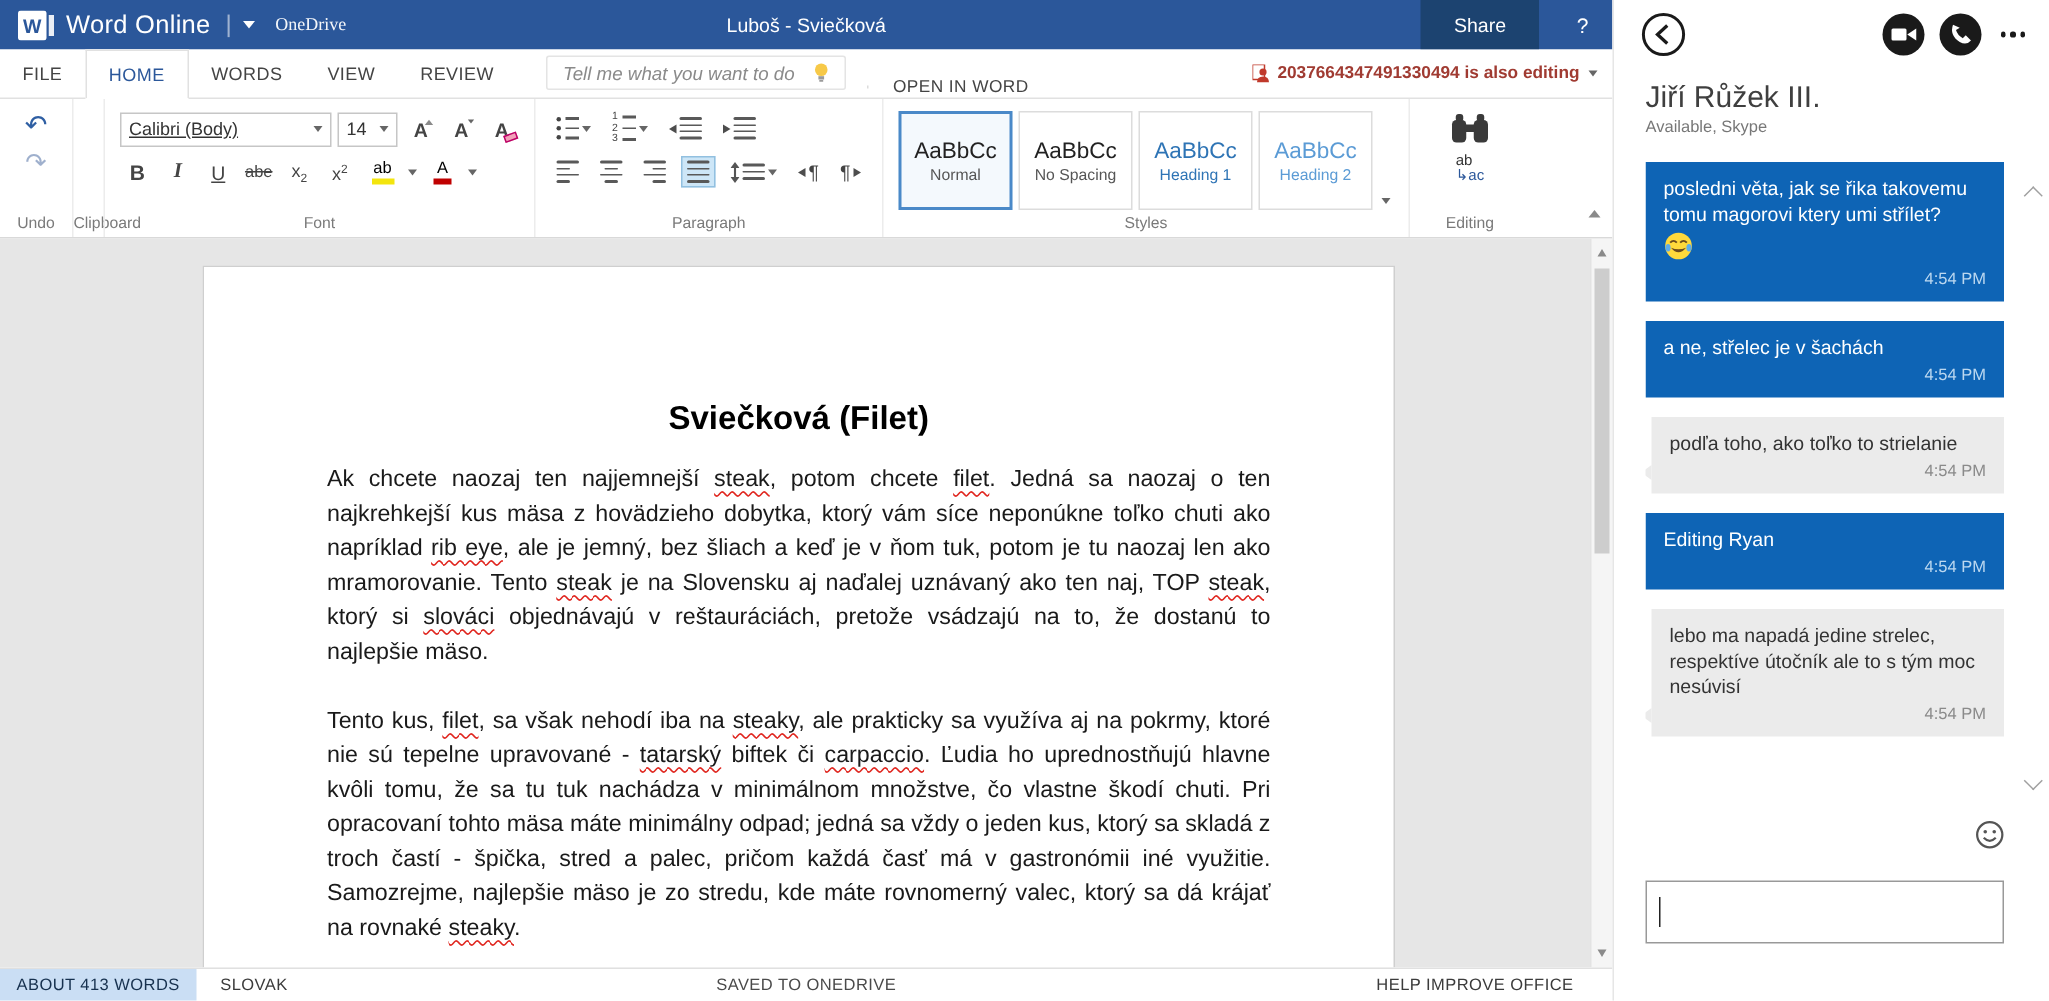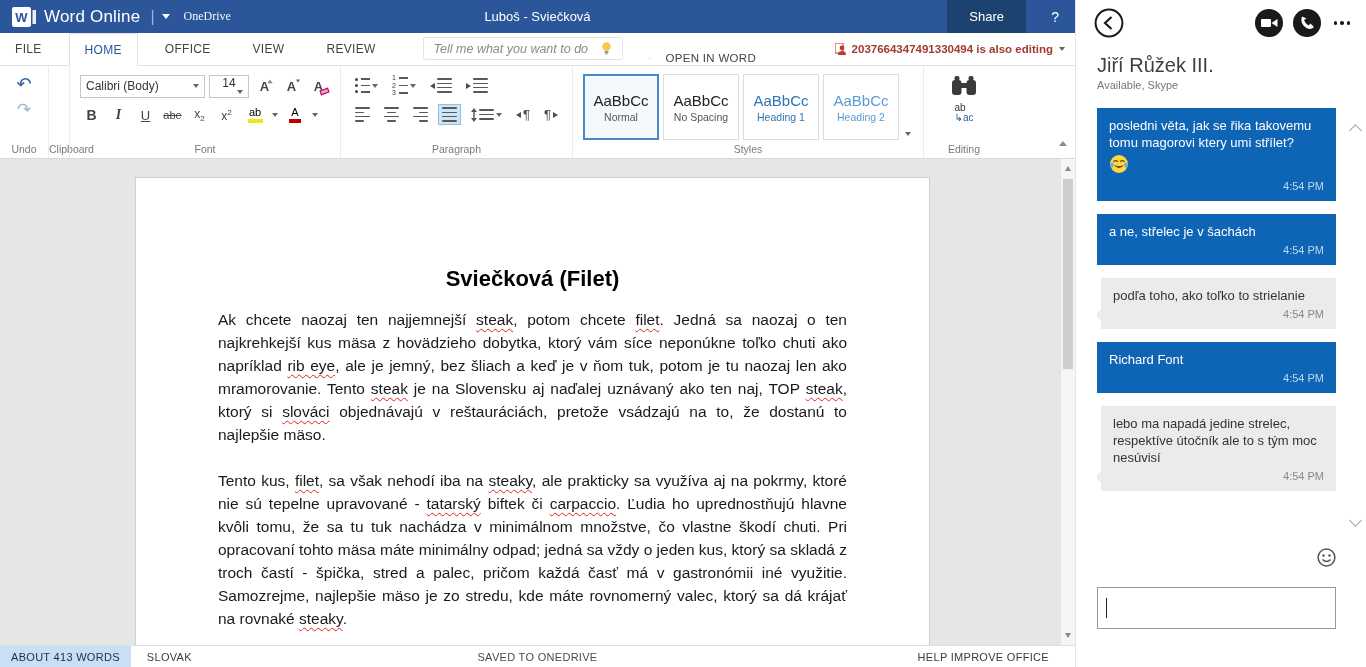--- a/index.html
+++ b/index.html
@@ -11,21 +11,21 @@
   .titlebar { height:33px; background:#2b579a; color:#fff; display:flex; align-items:center; position:relative; }
   .tb-logo { margin:0 8px 0 12px; display:flex; align-items:center; }
   .tb-app { font-size:17px; font-weight:400; letter-spacing:.2px; }
   .tb-sep { opacity:.55; margin:0 7px 0 10px; font-weight:300; }
   .tb-chev { width:0; height:0; border-left:4px solid transparent; border-right:4px solid transparent; border-top:5px solid #fff; margin-right:14px; }
   .tb-onedrive { font-size:12px; opacity:.95;font-family:Liberation Serif, serif; }
   .tb-center { position:absolute; left:0; right:0; text-align:center; font-size:13px; pointer-events:none; }
   .tb-share { position:absolute; right:49px; top:0; height:33px; padding:0 22px; background:#1c4370; display:flex; align-items:center; font-size:13px; cursor:pointer; }
   .tb-help { position:absolute; right:16px; top:0; height:33px; display:flex; align-items:center; font-size:14px; }
 
-  .tabrow { height:33px; background:#fff; border-bottom:1px solid #e1e1e1; display:flex; align-items:stretch; position:relative;gap:12px; }
+  .tabrow { height:33px; background:#fff; border-bottom:1px solid #e1e1e1; display:flex; align-items:stretch; position:relative; }
   .tab { display:flex; align-items:center; padding:0 15px; font-size:12px; color:#444; letter-spacing:.3px; cursor:pointer; }
   .tab.active { color:#2b579a; background:#fff; border:1px solid #e1e1e1; border-bottom:1px solid #fff; margin-bottom:-1px; }
   .tellme { display:flex; align-items:center; gap:8px; margin-left:20px; margin-top:4px; margin-bottom:5px; padding:0 10px; width:200px; border:1px solid #e4e4e4; border-radius:2px; color:#8a8a8a; font-style:italic; font-size:12.5px; cursor:text; }
   .tellme svg { margin-left:auto; flex:none; }
   .openword { display:flex; align-items:center; margin:24px 0 6px 14px; padding-left:16px; border-left:1px solid #dcdcdc; font-size:11.5px; color:#444; letter-spacing:.3px; cursor:pointer; }
   .coauthor { margin-left:auto; display:flex; align-items:center; gap:6px; padding-right:10px; font-size:11.5px; color:#a03b32; cursor:pointer; white-space:nowrap;font-weight:bold; }
   .cdown { width:0; height:0; border-left:3.5px solid transparent; border-right:3.5px solid transparent; border-top:4px solid #666; display:inline-block; }
   .cup { width:0; height:0; border-left:4px solid transparent; border-right:4px solid transparent; border-bottom:5px solid #8a8a8a; display:inline-block; }
 
   
@@ -45,22 +45,22 @@
   .ic-paste .board { position:absolute; inset:0; background:#cfa368; border:1px solid #8a6a3c; border-radius:2px; }
   .ic-paste .clip  { position:absolute; top:-2px; left:6px; width:10px; height:5px; background:#a9a9a9; border:1px solid #6e6e6e; border-radius:1px; }
   .ic-paste .sheet { position:absolute; top:6px; left:5px; width:15px; height:19px; background:#fff; border:1px solid #9a9a9a; }
   .cutcopy { display:flex; flex-direction:column; gap:8px; padding-top:4px; }
   .cutcopy .rbtn { width:22px; height:20px; }
 
   .font-grid { display:flex; flex-direction:column; gap:5px; }
   .frow { display:flex; align-items:center; gap:4px; height:24px; }
   .combo { border:1px solid #c6c6c6; background:#fff; height:23px; display:inline-flex; align-items:center; padding:0 5px; font-size:12px; color:#333; cursor:pointer; }
   .combo .cdown { margin-left:auto; }
-  .combo.name { width:125px; }
-  .combo.size { width:40px;flex-direction:column; }
+  .combo.name { width:141px;text-decoration:underline; }
+  .combo.size { width:40px; }
   .fbtn { width:23px; height:23px; font-size:13px; }
   .fbtn b { font-size:14px; }
   .fbtn .it { font-family:"Liberation Serif",serif; font-style:italic; font-weight:bold; font-size:14px; }
   .fbtn .un { text-decoration:underline; font-size:13px; }
   .strike { text-decoration:line-through; font-size:11px; }
   .subsup { font-size:12px; }
   .subsup sub,.subsup sup { font-size:8px; }
   .stackbtn { display:inline-flex; flex-direction:column; align-items:center; justify-content:center; width:26px; height:23px; cursor:pointer; line-height:1; }
   .stackbtn .lbl { font-size:11px; }
   .bar-y { width:15px; height:4px; background:#f3e50e; margin-top:1px; }
@@ -173,21 +173,21 @@
     <span class="tb-chev"></span>
     <span class="tb-onedrive">OneDrive</span>
     <span class="tb-center">Luboš - Sviečková</span>
     <span class="tb-share">Share</span>
     <span class="tb-help">?</span>
   </div>
 
   <div class="tabrow">
     <div class="tab">FILE</div>
     <div class="tab active">HOME</div>
-    <div class="tab">OFFICE</div>
+    <div class="tab">WORDS</div>
     <div class="tab">VIEW</div>
     <div class="tab">REVIEW</div>
     <div class="tellme">
       <span>Tell me what you want to do</span>
       <svg width="11" height="13" viewBox="0 0 11 13">
         <circle cx="5.5" cy="4.5" r="4.2" fill="#f7c948"></circle>
         <rect x="3.6" y="8.8" width="3.8" height="2.2" fill="#9a9a9a"></rect>
         <rect x="4.2" y="11.3" width="2.6" height="1.2" fill="#9a9a9a"></rect>
       </svg>
     </div>
@@ -509,21 +509,21 @@
       </div>
       <div class="bubble sent">
         <div class="btext">a ne, střelec je v šachách</div>
         <div class="time">4:54 PM</div>
       </div>
       <div class="bubble recv">
         <div class="btext">podľa toho, ako toľko to strielanie</div>
         <div class="time">4:54 PM</div>
       </div>
       <div class="bubble sent">
-        <div class="btext">Richard Font</div>
+        <div class="btext">Editing Ryan</div>
         <div class="time">4:54 PM</div>
       </div>
       <div class="bubble recv">
         <div class="btext">lebo ma napadá jedine strelec, respektíve útočník ale to s tým moc nesúvisí</div>
         <div class="time">4:54 PM</div>
       </div>
     </div>
 
   <span class="sk-chev up"></span>
   <span class="sk-chev down"></span>

